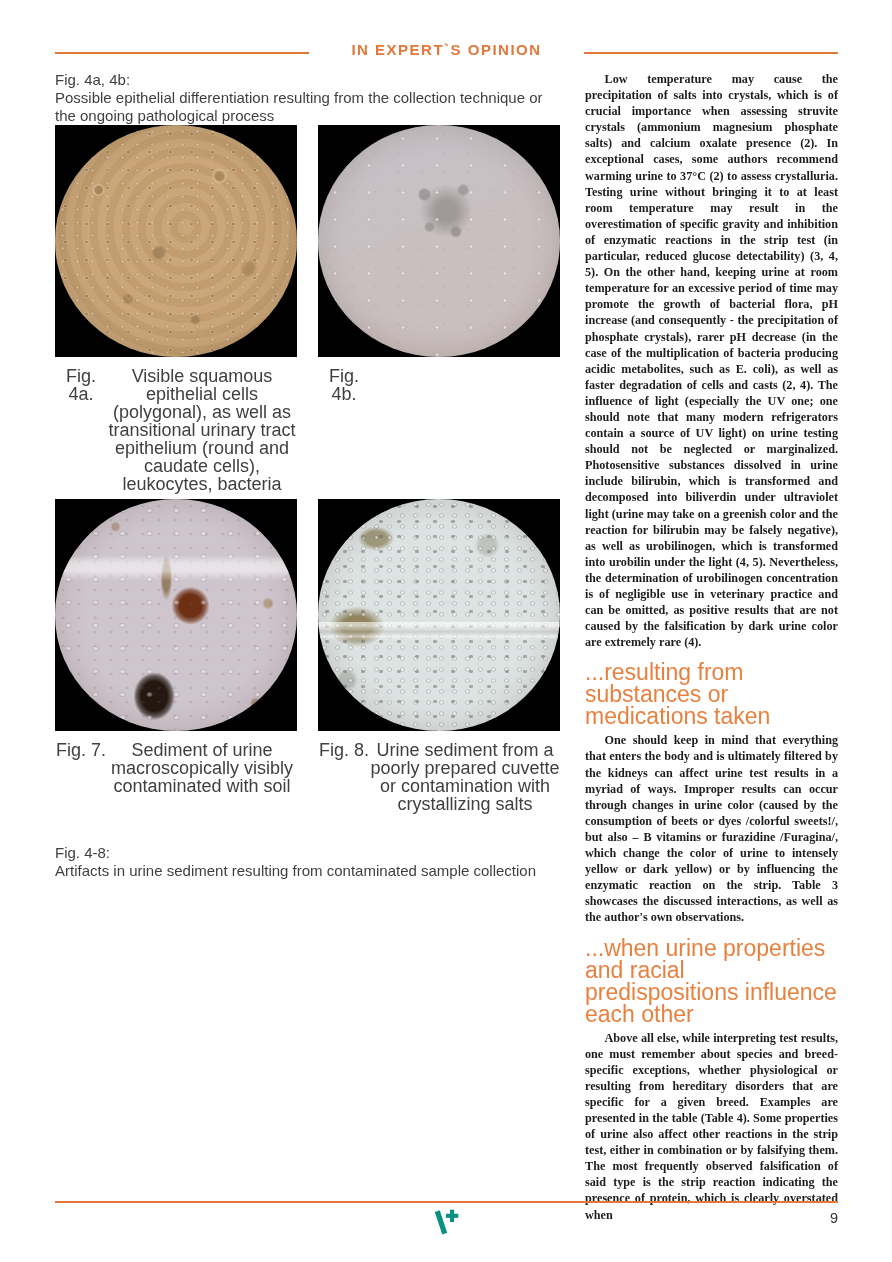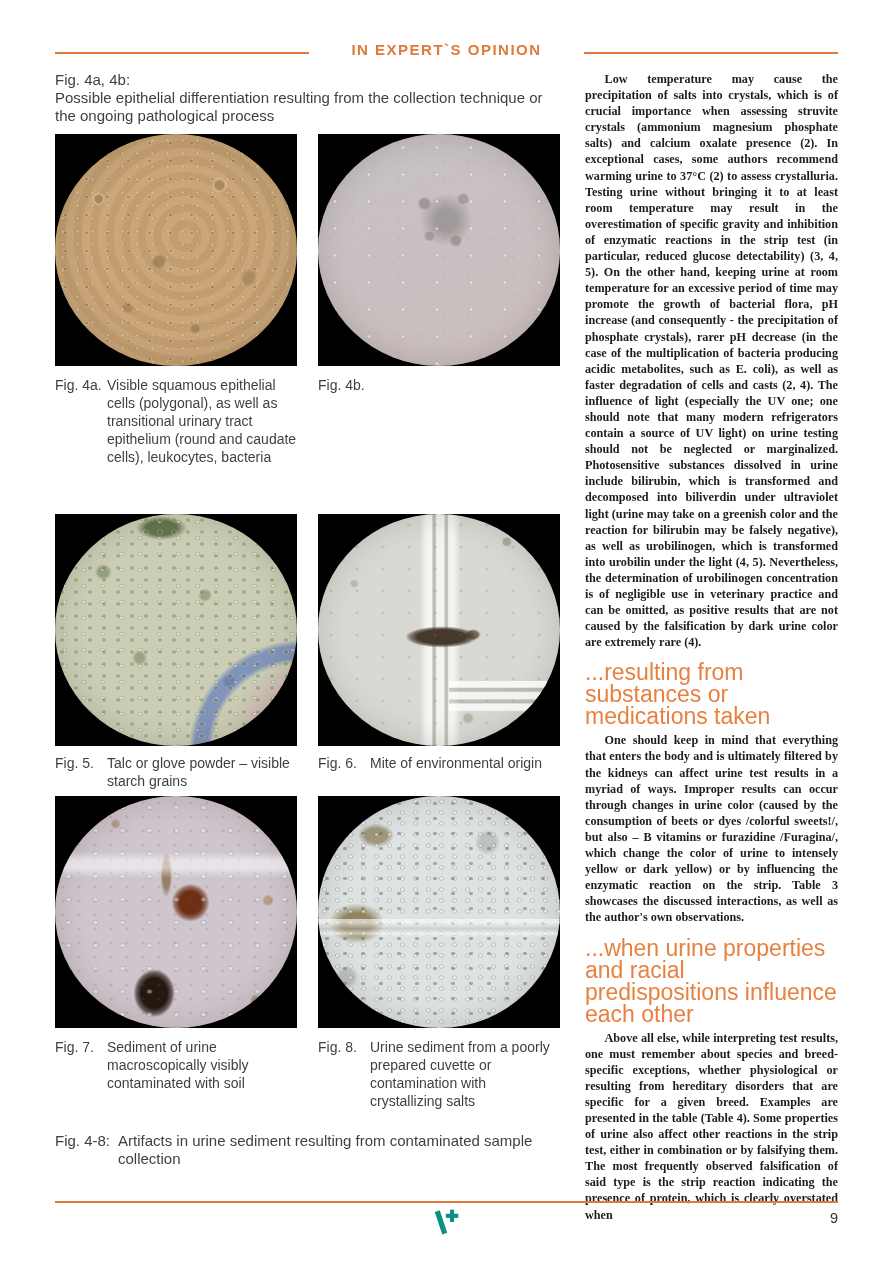--- a/index.html
+++ b/index.html
@@ -35,21 +35,20 @@
   }
 
   
   .columns{display:flex;gap:20px;}
   .left-col{width:510px;flex:none;}
   .right-col{width:253px;flex:none;}
 
   
   .intro{
     font-size:15px;line-height:18px;color:var(--caption);
-    margin-bottom:9px;
   }
   .fig-grid{
     display:grid;
     grid-template-columns:242px 242px;
     column-gap:21px;
   }
   .micro{
     position:relative;width:242px;height:232px;background:#000;
   }
   .micro-field{
@@ -173,29 +172,29 @@
     background-size:18px 15px,13px 11px;
   }
   .art-8::after{
     content:"";position:absolute;left:0;top:53%;width:100%;height:18px;
     background:linear-gradient(180deg, rgba(255,255,255,.6) 20%, rgba(175,175,168,.35) 55%, rgba(255,255,255,.55) 80%, transparent);
   }
 
   
   .fig-caption{
     display:flex;margin-top:10px;
-    font-size:14px;line-height:18px;color:var(--caption);
+    font-size:18px;line-height:18px;color:var(--caption);text-align:center;
   }
   .fig-caption .fig-label{flex:none;width:52px;}
   .row-2 .micro{margin-top:48px;}
   .row-2 .fig-caption{margin-top:8px;}
   .row-3 .micro{margin-top:6px;}
   .summary-caption{
-    display:flex;margin-top:22px;
-    font-size:15px;line-height:18px;color:var(--caption);
+    display:flex;margin-top:31px;
+    font-size:15px;line-height:18px;color:var(--caption);flex-direction:column;
   }
   .summary-caption .fig-label{flex:none;width:63px;}
 
   
   .right-col{
     font-family:"Liberation Serif",serif;
     color:var(--text-dark);
     font-size:12.2px;line-height:16.1px;
     text-align:justify;
   }
@@ -251,36 +250,20 @@
         </div>
         <div class="fig-caption">
           <span class="fig-label">Fig. 4a.</span>
           <span class="fig-text">Visible squamous epithelial cells (polygonal), as well as transitional urinary tract epithelium (round and caudate cells), leukocytes, bacteria</span>
         </div>
         <div class="fig-caption">
           <span class="fig-label">Fig. 4b.</span>
         </div>
       </div>
 
-      <div class="fig-grid row-2">
-        <div class="micro">
-          <div class="micro-field art-5" style="--field: #cbceb5;"></div>
-        </div>
-        <div class="micro">
-          <div class="micro-field art-6" style="--field: #d9d9d4;"></div>
-        </div>
-        <div class="fig-caption">
-          <span class="fig-label">Fig. 5.</span>
-          <span class="fig-text">Talc or glove powder – visible starch grains</span>
-        </div>
-        <div class="fig-caption">
-          <span class="fig-label">Fig. 6.</span>
-          <span class="fig-text">Mite of environmental origin</span>
-        </div>
-      </div>
 
       <div class="fig-grid row-3">
         <div class="micro">
           <div class="micro-field art-7" style="--field: #cfc5cd;"></div>
         </div>
         <div class="micro">
           <div class="micro-field art-8" style="--field: #dde2e2;"></div>
         </div>
         <div class="fig-caption">
           <span class="fig-label">Fig. 7.</span>

